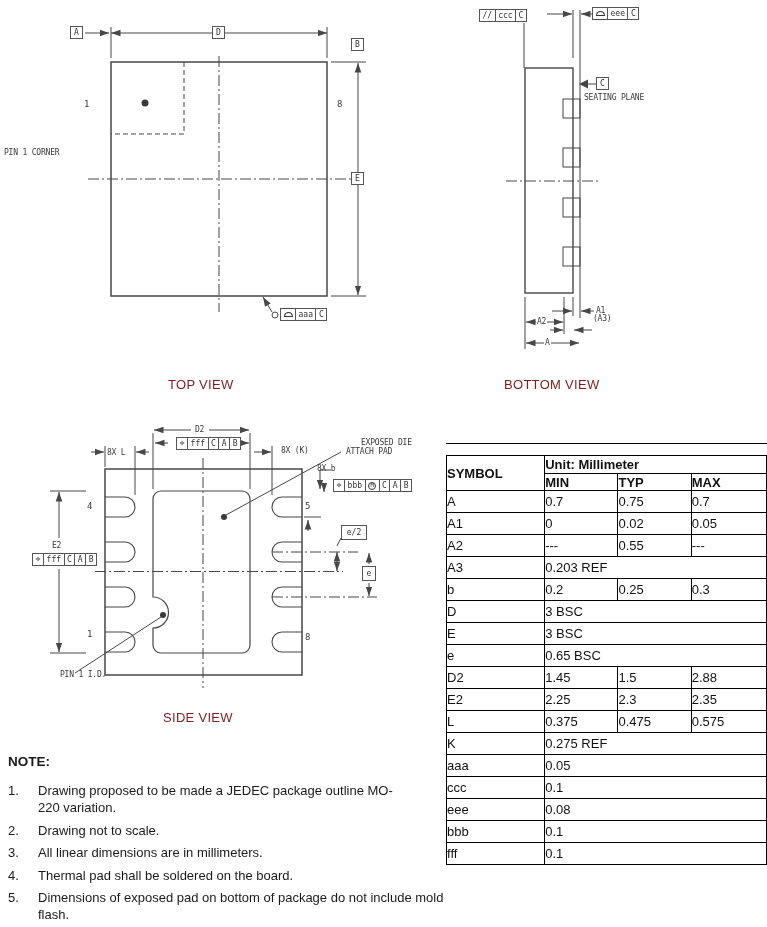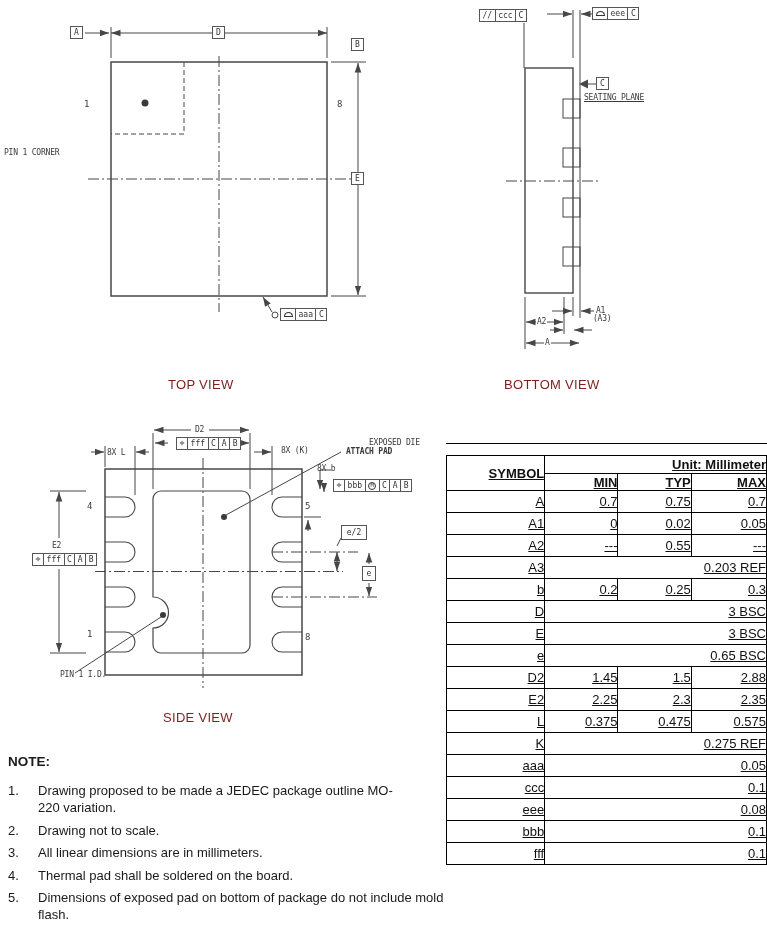--- a/index.html
+++ b/index.html
@@ -22,21 +22,21 @@
   .fcf>span:last-child{border-right:none;}
   .sym-pos{font-family:"DejaVu Sans",sans-serif;font-size:9px;}
   .semi{width:9px;height:5px;box-sizing:border-box;border:1.1px solid #333;
         border-radius:9px 9px 0 0;display:inline-block;}
   .mc{width:8px;height:8px;box-sizing:border-box;border:1px solid #333;border-radius:50%;
       font:5.5px/1 "DejaVu Sans Mono",monospace;display:flex;align-items:center;justify-content:center;}
   .vtitle{position:absolute;font:13px "Liberation Sans",sans-serif;color:#7f1d1d;letter-spacing:.3px;white-space:nowrap;}
   
   .table-cap{position:absolute;left:446px;top:443px;width:321px;border-top:1.5px solid #000;}
   .dim-table{position:absolute;left:446px;top:455px;border-collapse:collapse;table-layout:fixed;
-             font:13px "Liberation Sans",sans-serif;color:#111;text-align:right;text-decoration:underline;}
+             font:13px "Liberation Sans",sans-serif;color:#111;text-align:left;}
   .dim-table td,.dim-table th{border:1.5px solid #000;padding:0;height:21px;overflow:hidden;}
   .dim-table th{font-weight:bold;}
   .hrow1 th{height:17px;} .hrow2 th{height:16px;}
   
   .notes{position:absolute;left:8px;top:754px;width:452px;font:13px "Liberation Sans",sans-serif;color:#1a1a1a;}
   .notes-title{font-weight:bold;font-size:13.5px;margin-bottom:13px;}
   .note-item{display:flex;margin-bottom:5.5px;line-height:17px;}
   .note-num{width:30px;flex:0 0 30px;}
   .note-text{flex:1;}
   .nline{display:block;}
@@ -170,39 +170,39 @@
 <div class="fcf" style="left:592px;top:7px;">
   <span>
         <span class="semi"></span>
       </span>
   <span>eee</span>
   <span>C</span>
 </div>
 <div class="dbox" style="left:596px;top:77px;">
       <span>C</span>
     </div>
-<div class="cad" style="left:584px;top:93px;text-decoration:underline;">SEATING PLANE</div>
+<div class="cad" style="left:584px;top:93px;">SEATING PLANE</div>
 <div class="cad" style="left:596px;top:306px;">A1</div>
 <div class="cad wbg" style="left:536px;top:317px;">A2</div>
 <div class="cad" style="left:593px;top:314px;">(A3)</div>
 <div class="cad wbg" style="left:544px;top:338px;">A</div>
 <div class="vtitle" style="left:504px;top:377px;">BOTTOM VIEW</div>
 
 <div class="cad wbg" style="left:194px;top:425px;">D2</div>
 <div class="fcf" style="left:176px;top:437px;">
   <span class="sym-pos">⌖</span>
   <span>fff</span>
   <span>C</span>
   <span>A</span>
   <span>B</span>
 </div>
 <div class="cad" style="left:107px;top:448px;">8X L</div>
 <div class="cad" style="left:281px;top:446px;">8X (K)</div>
-<div class="cad" style="left:354px;top:438px;padding-left:15px;">EXPOSED DIE</div>
-<div class="cad" style="left:346px;top:447px;font-weight:bold;">ATTACH PAD</div>
+<div class="cad" style="left:346px;top:438px;padding-left:15px;">EXPOSED DIE</div>
+<div class="cad" style="left:346px;top:447px;">ATTACH PAD</div>
 <div class="cad" style="left:317px;top:464px;">8X b</div>
 <div class="fcf" style="left:333px;top:479px;">
   <span class="sym-pos">⌖</span>
   <span>bbb</span>
   <span>
         <span class="mc">M</span>
       </span>
   <span>C</span>
   <span>A</span>
   <span>B</span>

